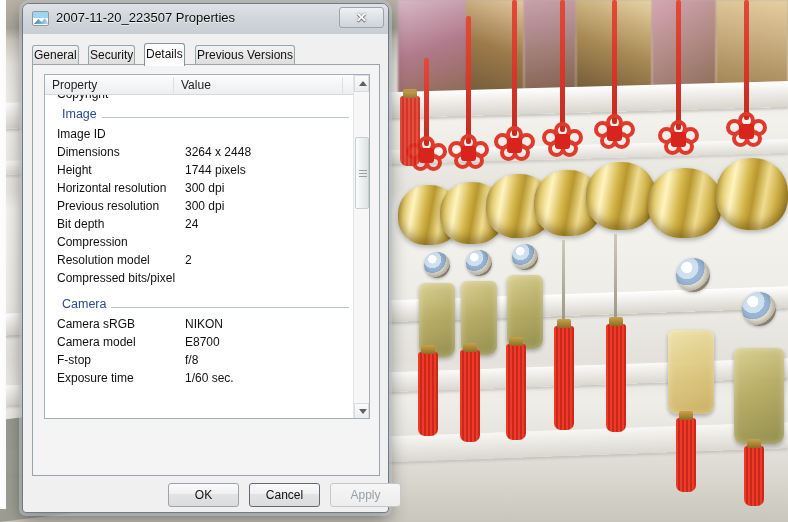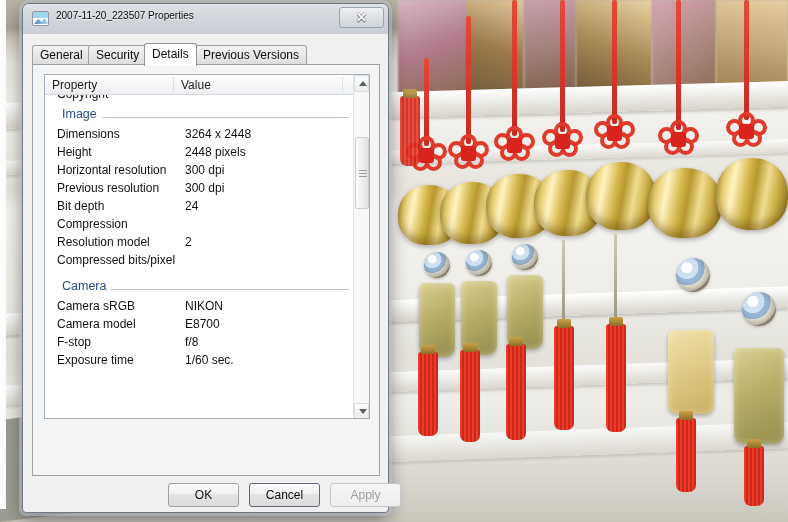--- a/index.html
+++ b/index.html
@@ -137,21 +137,21 @@
     overflow: hidden;
   }
   #titlebar .ico::after {
     content:''; position:absolute; left:1px; bottom:1px;
     width:15px; height:7px;
     background: linear-gradient(115deg,#3f7fae,#7fb7d8 60%,#cfe6f3);
     clip-path: polygon(0 100%, 28% 28%, 52% 72%, 72% 18%, 100% 100%);
   }
   #titlebar .ttl {
     position: absolute; left: 33px; top: 6px;
-    font-size: 10px; color: #0b0b0b; white-space: nowrap;
+    font-size: 13px; color: #0b0b0b; white-space: nowrap;
     text-shadow: 0 1px 1px rgba(255,255,255,.8);
   }
   #closebtn {
     position: absolute; right: 4px; top: 3px;
     width: 45px; height: 21px;
     border: 1px solid #9aa4ad; border-radius: 3px;
     background: linear-gradient(to bottom, rgba(255,255,255,.55), rgba(210,214,219,.5));
     color: #fff; font-size: 13px; font-weight: bold;
     text-align: center; line-height: 19px;
     text-shadow: 0 0 2px #555, 0 1px 0 #666;
@@ -160,21 +160,21 @@
 
   #body { position: absolute; left: 0; top: 30px; width: 365px; height: 478px; }
 
   
   #tabs {
     position: absolute; left: 9px; top: 9px;
     height: 22px; font-size: 12px;
   }
   .tab {
     position: absolute; top: 2px; height: 20px;
-    padding: 0 7px; line-height: 19px;
+    padding: 0 1px; line-height: 19px;
     border: 1px solid #9aa4ad; border-bottom: none;
     border-radius: 3px 3px 0 0;
     background: linear-gradient(to bottom,#f3f3f3,#dcdcdc);
     color: #111; cursor: pointer; white-space: nowrap;
   }
   .tab.active {
     top: 0; height: 23px; line-height: 21px;
     background: #fdfdfd; border-color: #8a949d;
     z-index: 3;
   }
@@ -433,26 +433,30 @@
           <div class="row clipped">
             <span class="p">Copyright</span>
           </div>
 
           <div class="grouphdr">
             <span class="g">Image</span>
             <span class="rule"></span>
           </div>
 
           <div class="row">
+            <span class="p">Image ID</span>
+            <span class="v"></span>
+          </div>
+          <div class="row">
             <span class="p">Dimensions</span>
             <span class="v">3264 x 2448</span>
           </div>
           <div class="row">
             <span class="p">Height</span>
-            <span class="v">2448 pixels</span>
+            <span class="v">1744 pixels</span>
           </div>
           <div class="row">
             <span class="p">Horizontal resolution</span>
             <span class="v">300 dpi</span>
           </div>
           <div class="row">
             <span class="p">Previous resolution</span>
             <span class="v">300 dpi</span>
           </div>
           <div class="row">

